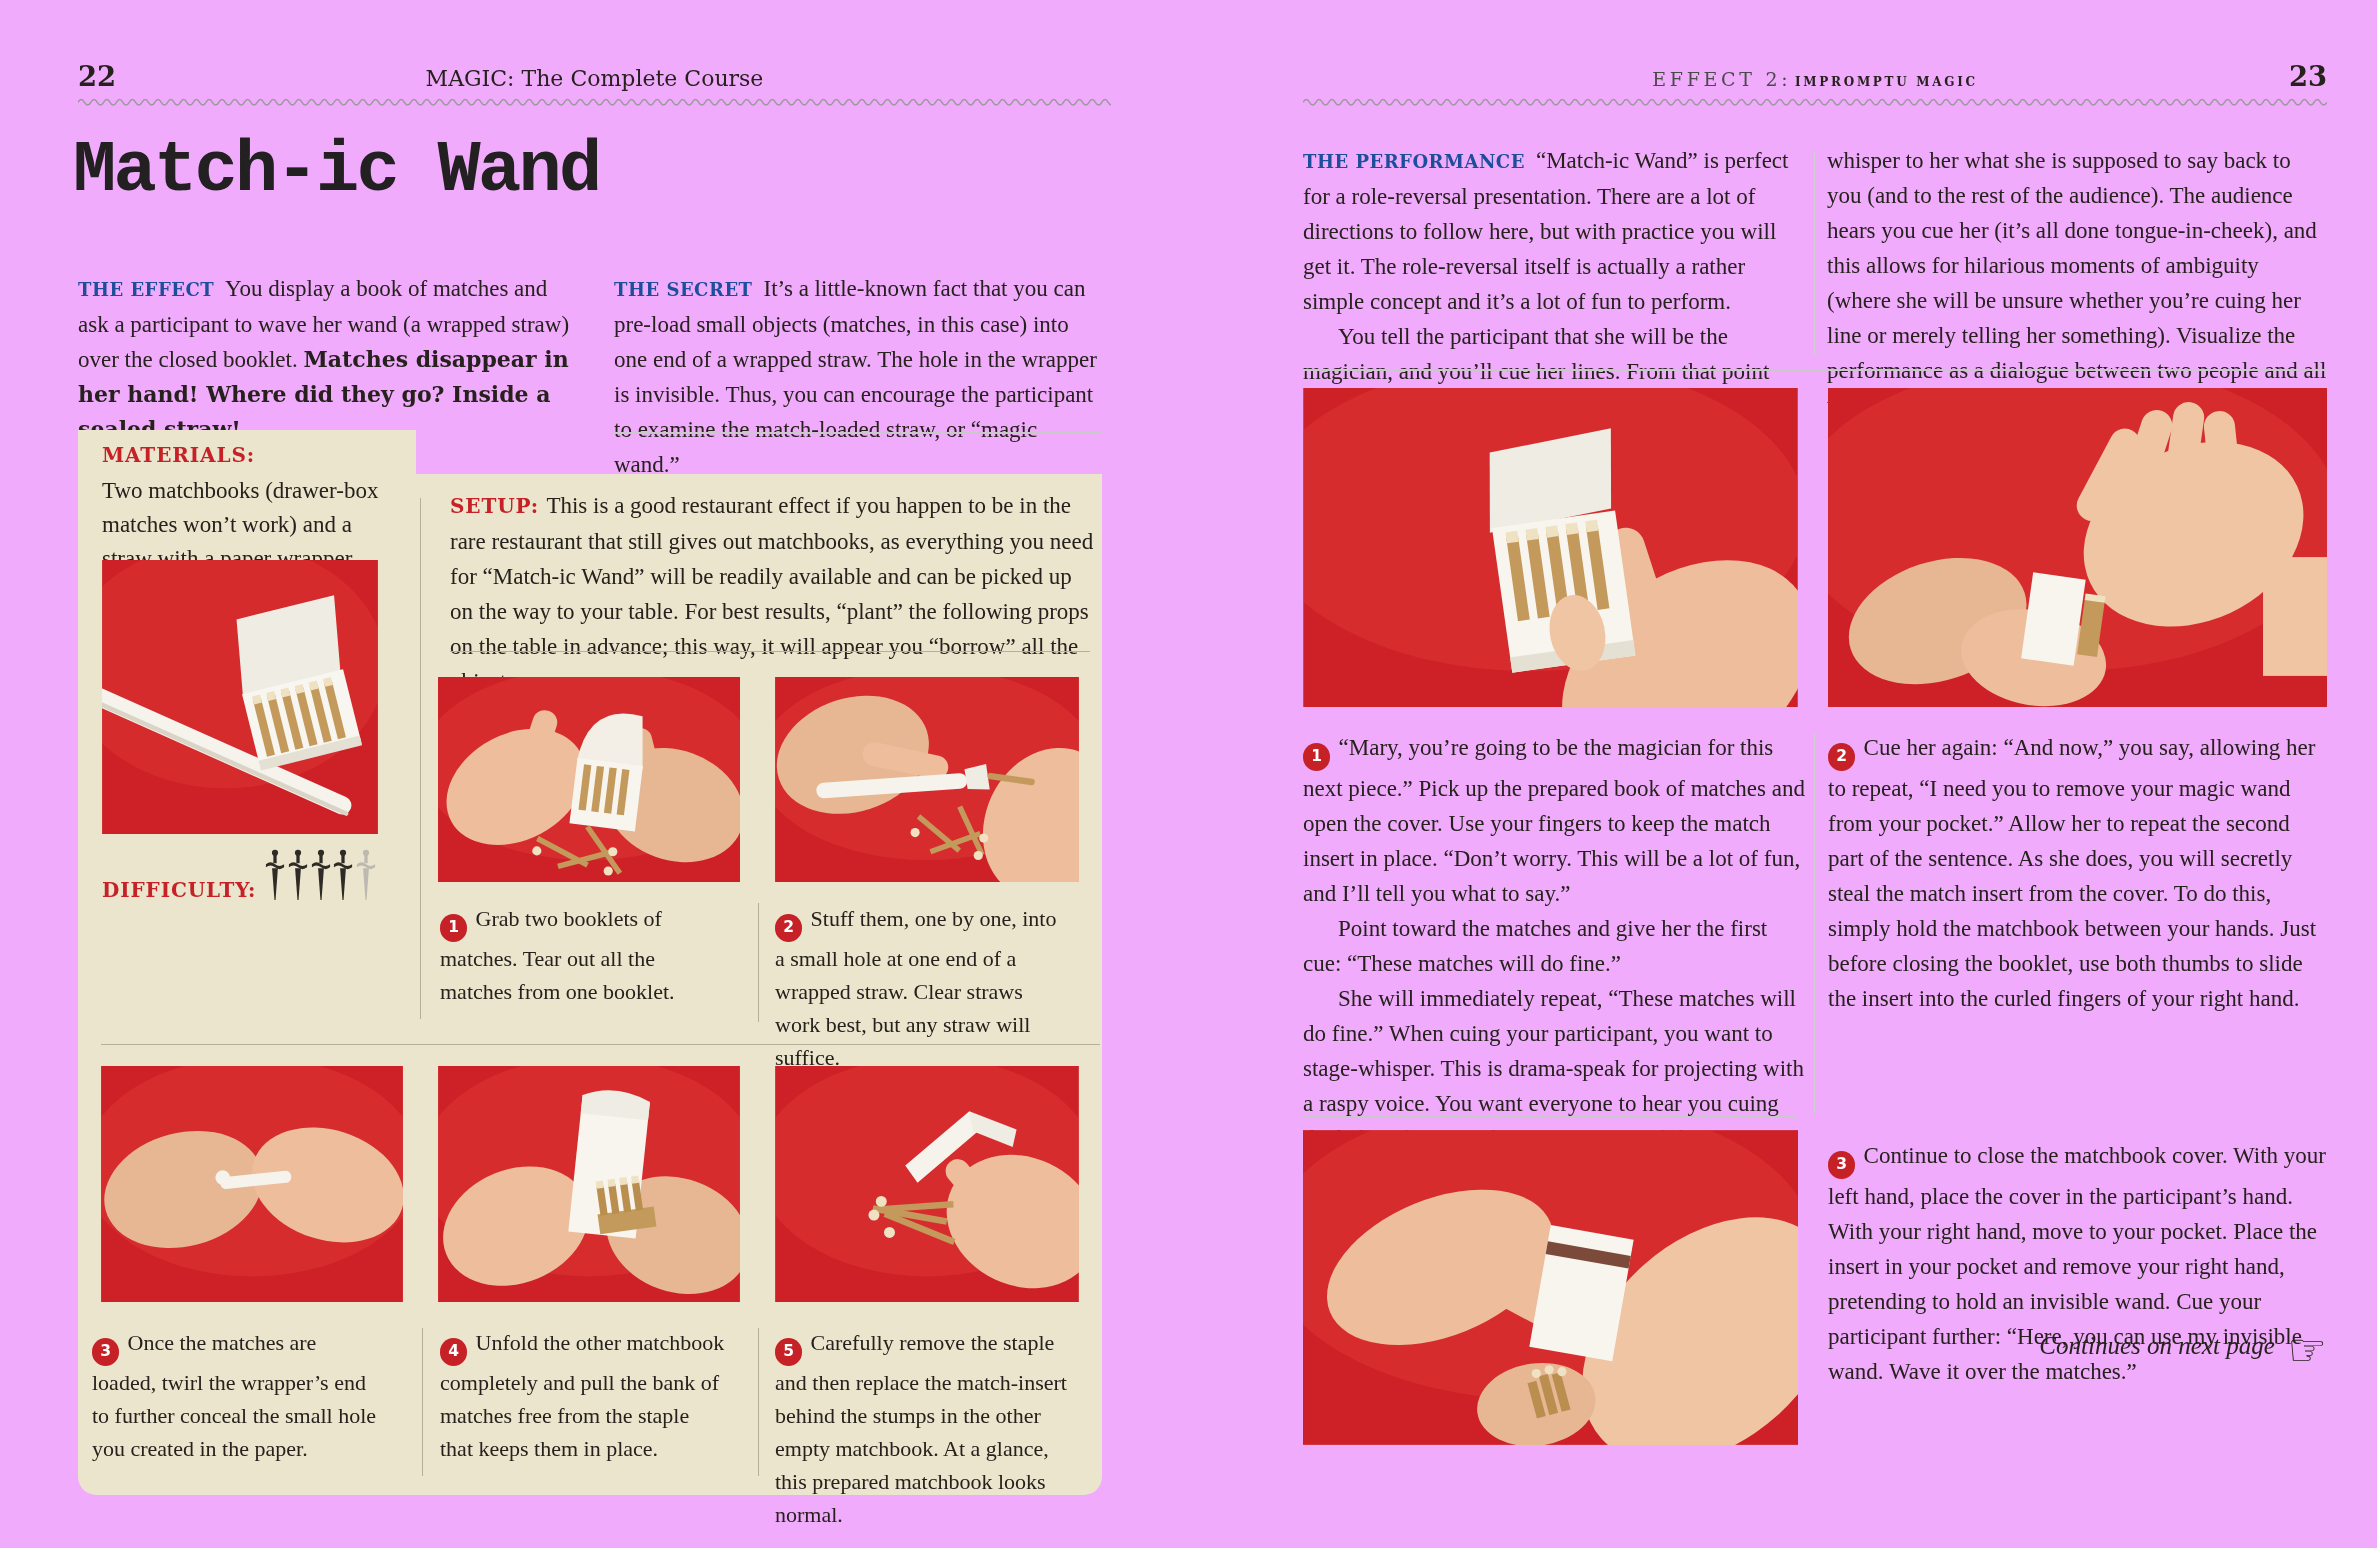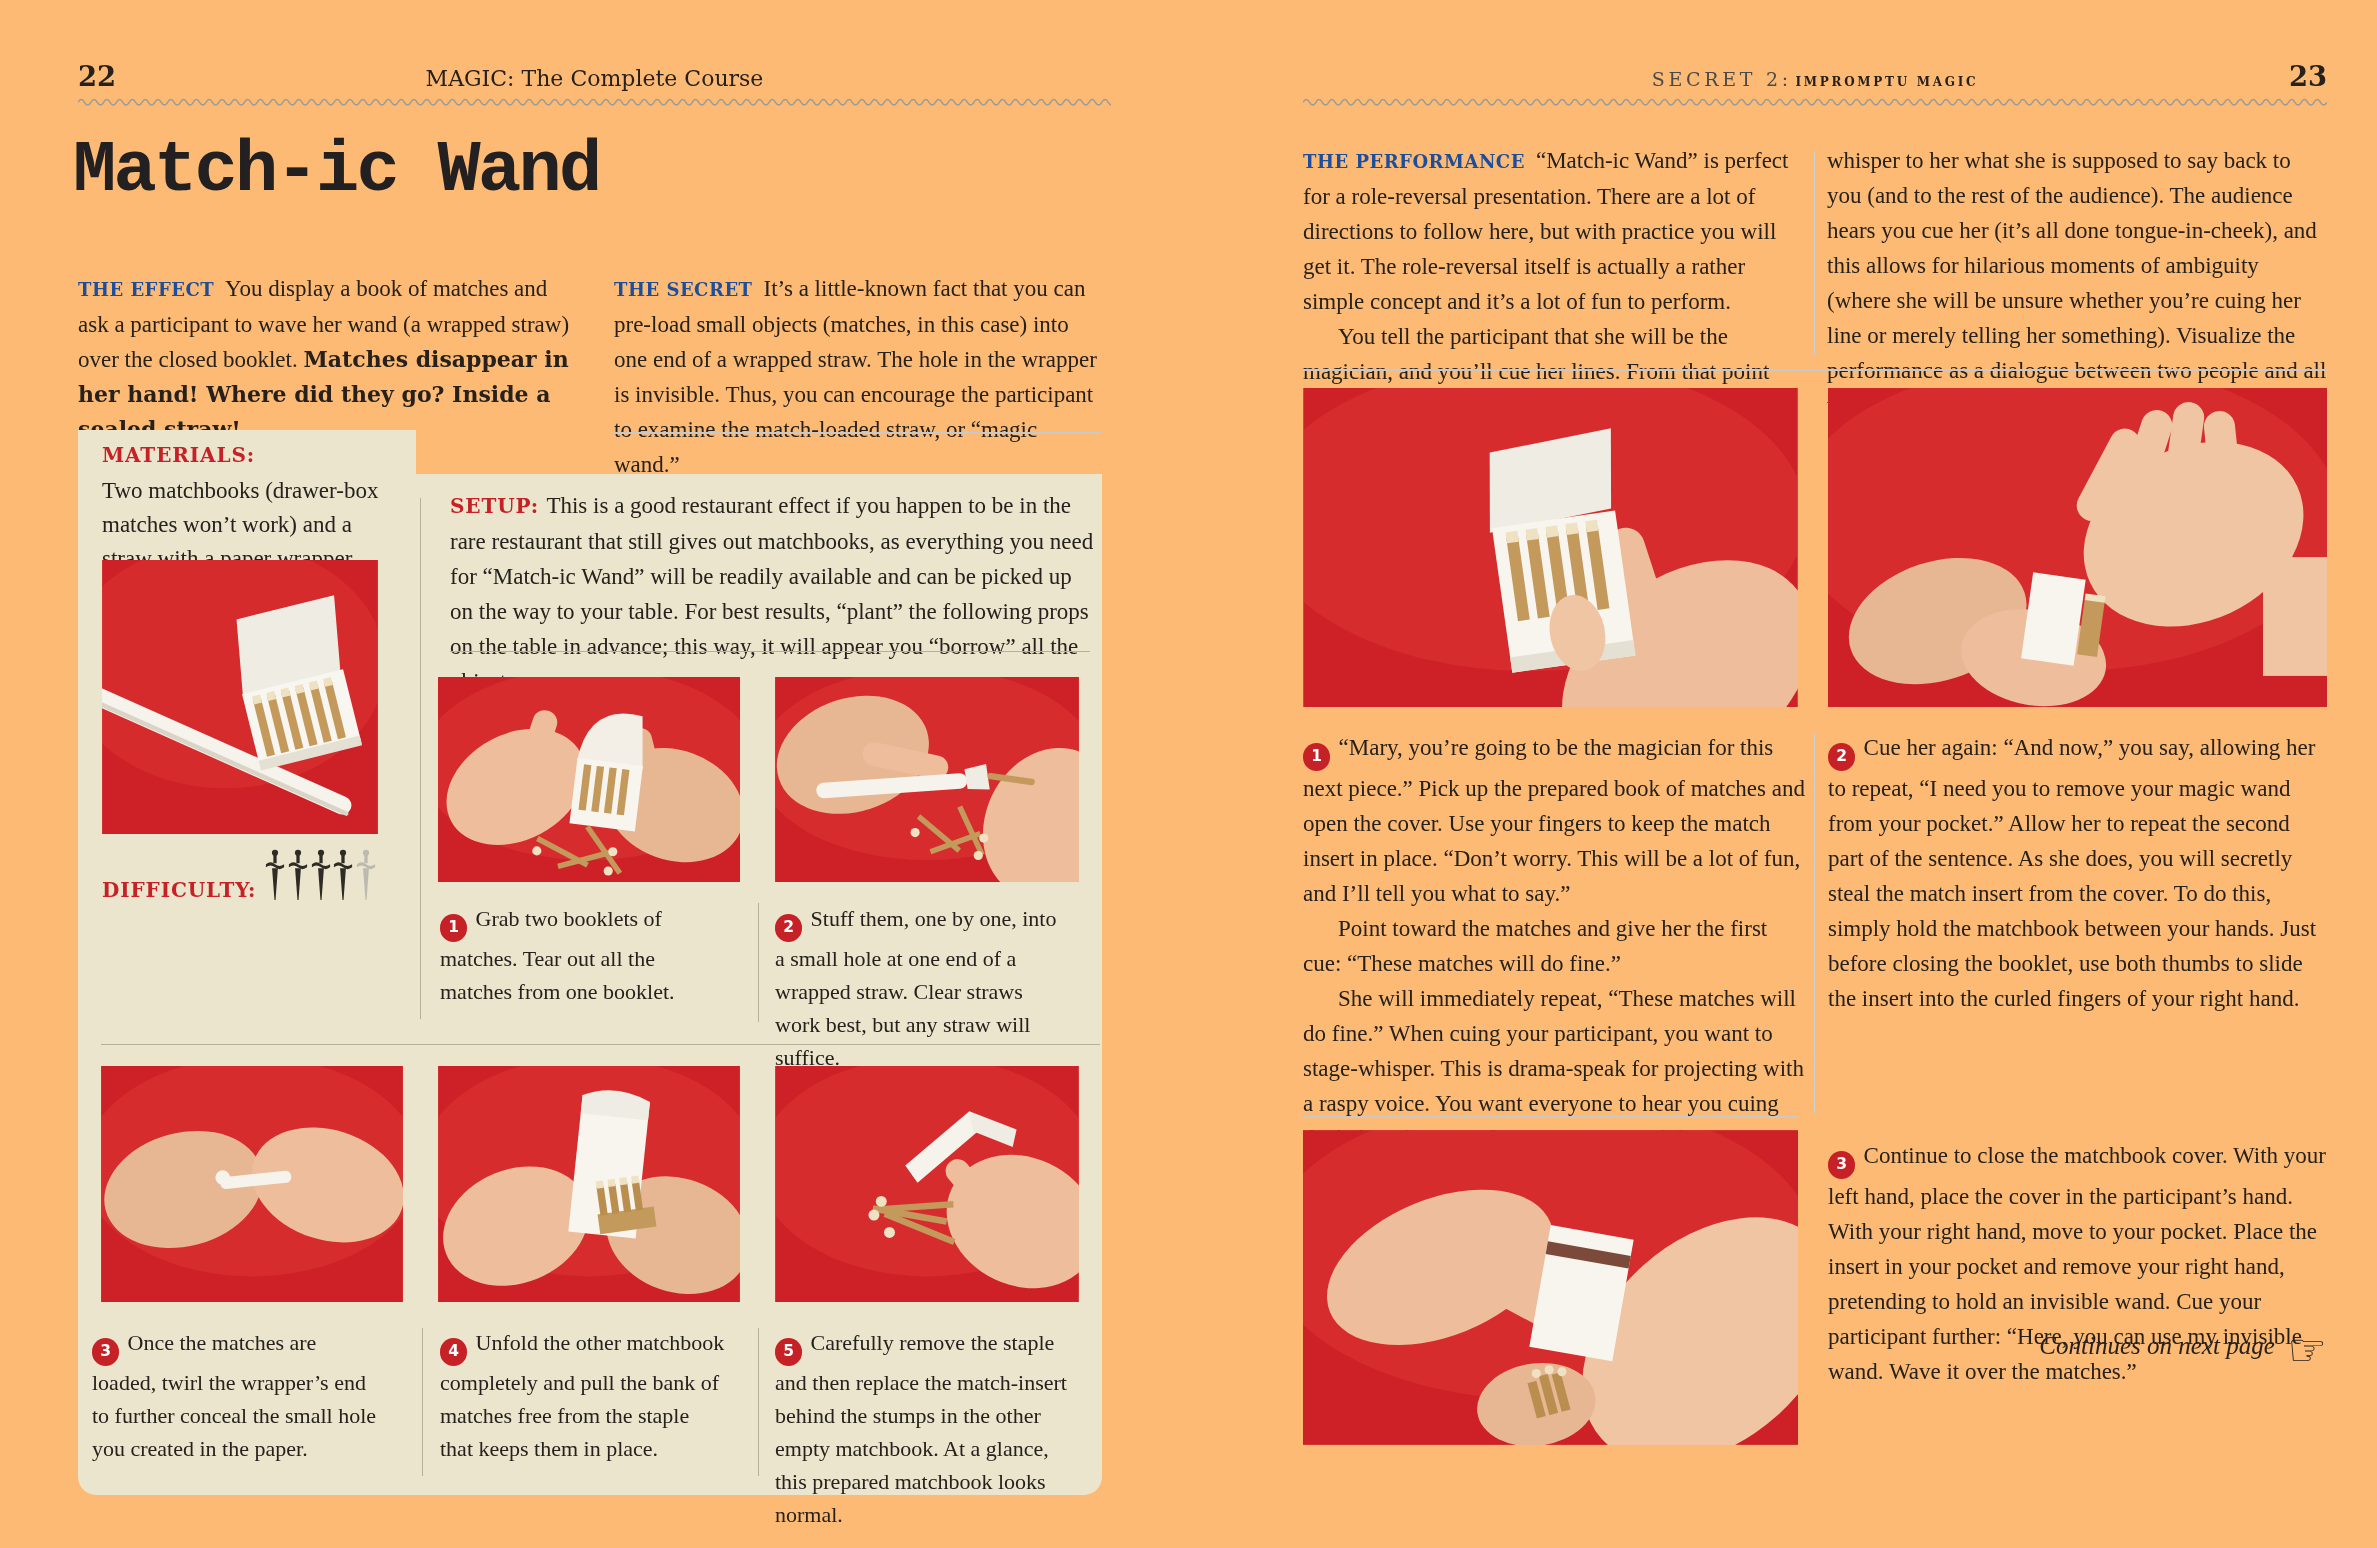--- a/index.html
+++ b/index.html
@@ -1,16 +1,16 @@
 <!DOCTYPE html>
 <html style="font-size:14.6px"><head>
 <meta charset="utf-8">
 <style>
   html,body{margin:0;padding:0;background:#ffffff;}
-  .spread{position:relative;width:2377px;height:1548px;background:#fdba74;overflow:hidden;
+  .spread{position:relative;width:2377px;height:1548px;background:#f0abfc;overflow:hidden;
           font-family:"Liberation Serif",serif;color:#26211d;}
   .abs{position:absolute;}
   .pagenum{font-family:"DejaVu Serif",serif;font-weight:bold;font-size:27.4px;color:#26211d;}
   .runhead{font-family:"DejaVu Serif",serif;font-size:22px;text-align:center;color:#26211d;}
   .rh-chapter{font-family:"DejaVu Serif",serif;font-size:19px;letter-spacing:3.7px;color:#4a4a4a;}
   .rh-title{font-family:"DejaVu Serif",serif;font-size:12px;font-weight:bold;letter-spacing:2.7px;color:#26211d;}
   .title{font-family:Liberation Mono, monospace;font-weight:bold;font-size:72px;letter-spacing:-2.7px;color:#232021;line-height:1;}
   .body-col{font-size:23px;line-height:35px;margin:0;}
   .body-col p{margin:0;}
   .indent{text-indent:35px;}
@@ -263,21 +263,21 @@
     </svg>
   </div>
 
   <div class="abs cap" style="left:92px;top:1326px;width:291px;"><span class="badge">3</span><span><span>Once the matches are loaded, twirl the wrapper’s end to further conceal the small hole you created in the paper.</span></span></div>
   <div class="abs cap" style="left:440px;top:1326px;width:285px;"><span class="badge">4</span><span><span>Unfold the other matchbook completely and pull the bank of matches free from the staple that keeps them in place.</span></span></div>
   <div class="abs cap" style="left:775px;top:1326px;width:300px;"><span class="badge">5</span><span><span>Carefully remove the staple and then replace the match-insert </span><span class="i">behind</span><span> the stumps in the other empty matchbook. At a glance, this prepared matchbook looks normal.</span></span></div>
   <div class="abs vr" style="left:422px;top:1328px;height:148px;"></div>
   <div class="abs vr" style="left:758px;top:1328px;height:148px;"></div>
 
   <div class="abs" style="left:1303px;top:68px;width:1024px;text-align:center;">
-    <span class="rh-chapter">SECRET 2:</span>
+    <span class="rh-chapter">EFFECT 2:</span>
     <span class="rh-title">IMPROMPTU MAGIC</span>
   </div>
   <div class="abs pagenum" style="left:2277px;top:60px;width:50px;text-align:right;">23</div>
   <svg class="abs wavy" style="left:1303px;top:95px;" width="1024" height="12.8" viewBox="0 0 1120 14">
       <path d="M0 8 q3.5 -6 7 0 q3.5 6 7 0 q3.5 -6 7 0 q3.5 6 7 0 q3.5 -6 7 0 q3.5 6 7 0 q3.5 -6 7 0 q3.5 6 7 0 q3.5 -6 7 0 q3.5 6 7 0 q3.5 -6 7 0 q3.5 6 7 0 q3.5 -6 7 0 q3.5 6 7 0 q3.5 -6 7 0 q3.5 6 7 0 q3.5 -6 7 0 q3.5 6 7 0 q3.5 -6 7 0 q3.5 6 7 0 q3.5 -6 7 0 q3.5 6 7 0 q3.5 -6 7 0 q3.5 6 7 0 q3.5 -6 7 0 q3.5 6 7 0 q3.5 -6 7 0 q3.5 6 7 0 q3.5 -6 7 0 q3.5 6 7 0 q3.5 -6 7 0 q3.5 6 7 0 q3.5 -6 7 0 q3.5 6 7 0 q3.5 -6 7 0 q3.5 6 7 0 q3.5 -6 7 0 q3.5 6 7 0 q3.5 -6 7 0 q3.5 6 7 0 q3.5 -6 7 0 q3.5 6 7 0 q3.5 -6 7 0 q3.5 6 7 0 q3.5 -6 7 0 q3.5 6 7 0 q3.5 -6 7 0 q3.5 6 7 0 q3.5 -6 7 0 q3.5 6 7 0 q3.5 -6 7 0 q3.5 6 7 0 q3.5 -6 7 0 q3.5 6 7 0 q3.5 -6 7 0 q3.5 6 7 0 q3.5 -6 7 0 q3.5 6 7 0 q3.5 -6 7 0 q3.5 6 7 0 q3.5 -6 7 0 q3.5 6 7 0 q3.5 -6 7 0 q3.5 6 7 0 q3.5 -6 7 0 q3.5 6 7 0 q3.5 -6 7 0 q3.5 6 7 0 q3.5 -6 7 0 q3.5 6 7 0 q3.5 -6 7 0 q3.5 6 7 0 q3.5 -6 7 0 q3.5 6 7 0 q3.5 -6 7 0 q3.5 6 7 0 q3.5 -6 7 0 q3.5 6 7 0 q3.5 -6 7 0 q3.5 6 7 0 q3.5 -6 7 0 q3.5 6 7 0 q3.5 -6 7 0 q3.5 6 7 0 q3.5 -6 7 0 q3.5 6 7 0 q3.5 -6 7 0 q3.5 6 7 0 q3.5 -6 7 0 q3.5 6 7 0 q3.5 -6 7 0 q3.5 6 7 0 q3.5 -6 7 0 q3.5 6 7 0 q3.5 -6 7 0 q3.5 6 7 0 q3.5 -6 7 0 q3.5 6 7 0 q3.5 -6 7 0 q3.5 6 7 0 q3.5 -6 7 0 q3.5 6 7 0 q3.5 -6 7 0 q3.5 6 7 0 q3.5 -6 7 0 q3.5 6 7 0 q3.5 -6 7 0 q3.5 6 7 0 q3.5 -6 7 0 q3.5 6 7 0 q3.5 -6 7 0 q3.5 6 7 0 q3.5 -6 7 0 q3.5 6 7 0 q3.5 -6 7 0 q3.5 6 7 0 q3.5 -6 7 0 q3.5 6 7 0 q3.5 -6 7 0 q3.5 6 7 0 q3.5 -6 7 0 q3.5 6 7 0 q3.5 -6 7 0 q3.5 6 7 0 q3.5 -6 7 0 q3.5 6 7 0 q3.5 -6 7 0 q3.5 6 7 0 q3.5 -6 7 0 q3.5 6 7 0 q3.5 -6 7 0 q3.5 6 7 0 q3.5 -6 7 0 q3.5 6 7 0 q3.5 -6 7 0 q3.5 6 7 0 q3.5 -6 7 0 q3.5 6 7 0 q3.5 -6 7 0 q3.5 6 7 0 q3.5 -6 7 0 q3.5 6 7 0 q3.5 -6 7 0 q3.5 6 7 0 q3.5 -6 7 0 q3.5 6 7 0 q3.5 -6 7 0 q3.5 6 7 0 q3.5 -6 7 0 q3.5 6 7 0 q3.5 -6 7 0 q3.5 6 7 0 q3.5 -6 7 0 q3.5 6 7 0 q3.5 -6 7 0 q3.5 6 7 0 q3.5 -6 7 0 q3.5 6 7 0 q3.5 -6 7 0 q3.5 6 7 0"></path>
     </svg>
 
   <div class="abs body-col" style="left:1303px;top:143px;width:503px;">
     <p><span class="blue-label">THE PERFORMANCE</span><span><span>“Match-ic Wand” is perfect for a role-reversal presentation. There are a lot of directions to follow here, but with practice you will get it. The role-reversal itself is actually a rather simple concept and it’s a lot of fun to perform.</span></span></p>
     <p class="indent"><span><span>You tell the participant that </span><span class="i">she</span><span> will be the magician, and you’ll cue her lines. From that point forward, you</span></span></p>

